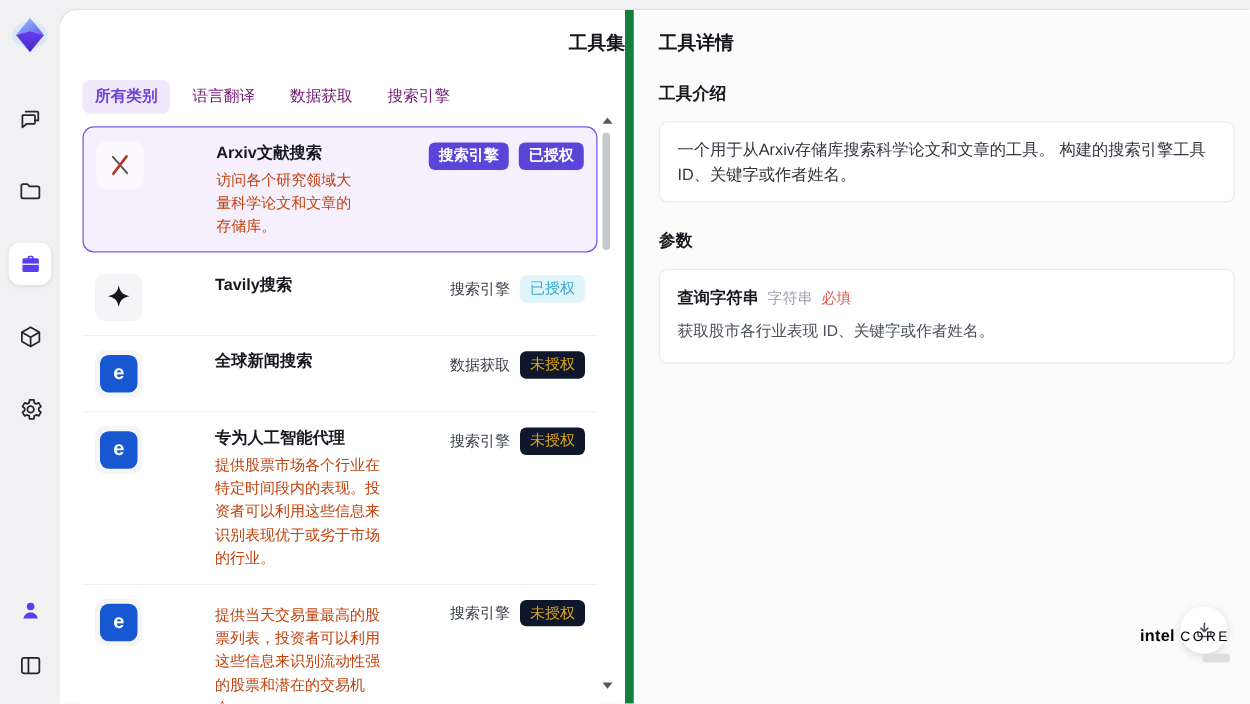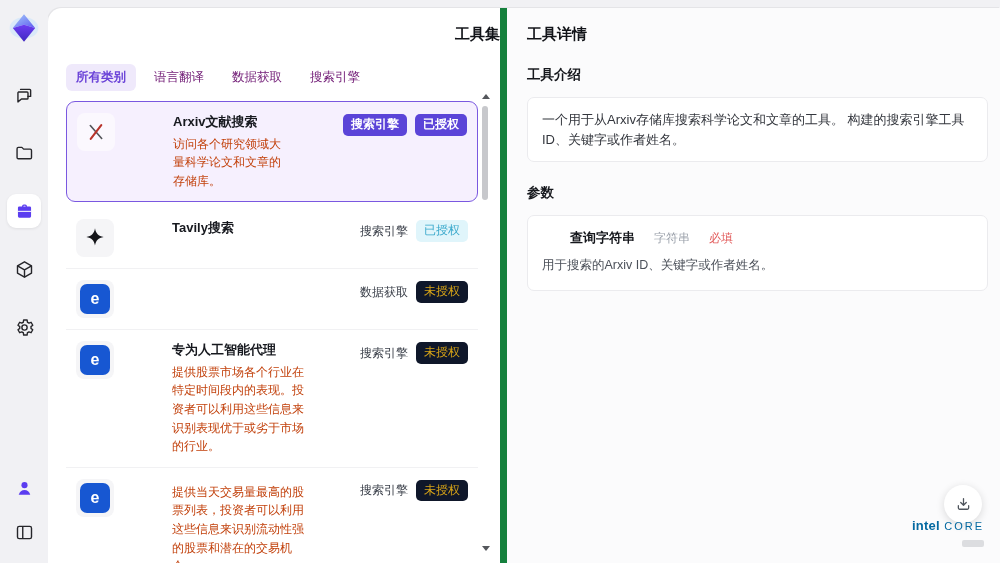--- a/index.html
+++ b/index.html
@@ -91,35 +91,35 @@
   .detail-title { font-size:15px; font-weight:bold; color:#111318; }
   .section-h { font-size:13.5px; font-weight:bold; color:#16181d; margin-top:22px; }
   .intro-box {
     margin-top:13px; background:#ffffff; border:1px solid #ebebee; border-radius:7px;
     padding:12px 14px; font-size:13px; color:#33363d; line-height:1.5;
   }
   .param-card {
     margin-top:13px; background:#ffffff; border:1px solid #ebebee; border-radius:7px;
     padding:13px 14px 15px 14px;
   }
-  .param-head { display:flex; align-items:center; gap:19px;margin-left:28px; }
+  .param-head { display:flex; align-items:center; gap:7px; }
   .param-name { font-size:13px; font-weight:bold; color:#16181d; }
   .param-type { font-size:12px; color:#9aa0aa; }
   .param-req { font-size:12px; color:#e25c5c; }
   .param-desc { font-size:12.5px; color:#4b5059; margin-top:9px; line-height:1.5; }
   
   .fab {
     position:absolute; right:18px; bottom:40px; width:38px; height:38px;
     background:#ffffff; border-radius:50%; box-shadow:0 2px 8px rgba(0,0,0,.14);
     display:flex; align-items:center; justify-content:center; cursor:pointer;
   }
   .fab svg { width:19px; height:19px; }
   .intel-brand {
-    position:absolute; right:16px; bottom:12px; text-align:right;
-    color:#0369a1; line-height:1.1; user-select:none;
+    position:absolute; right:16px; bottom:28px; text-align:right;
+    color:#000000; line-height:1.1; user-select:none;
   }
   .intel-brand .intel-word { font-size:13px; font-weight:bold; letter-spacing:.2px; }
   .intel-brand .core-word { font-size:11px; letter-spacing:2px; font-weight:normal; }
   .intel-tag { display:inline-block; width:22px; height:7px; background:#dcdde0; border-radius:2px; margin-top:3px; }
 </style>
 </head>
 <body>
 
 <aside class="sidebar">
   <div class="logo">
@@ -234,20 +234,21 @@
           <span class="cat-label">搜索引擎</span>
           <span class="pill blue">已授权</span>
         </div>
       </div>
 
       <div class="tool-item">
         <div class="tool-logo">
           <span class="blue-chip">e</span>
         </div>
         <div class="tool-body">
+          <div class="tool-name">全球新闻搜索</div>
         </div>
         <div class="tool-badges">
           <span class="cat-label">数据获取</span>
           <span class="pill yellow">未授权</span>
         </div>
       </div>
 
       <div class="tool-item">
         <div class="tool-logo">
           <span class="blue-chip">e</span>
@@ -290,21 +291,21 @@
     <h3 class="section-h">工具介绍</h3>
     <div class="intro-box">一个用于从Arxiv存储库搜索科学论文和文章的工具。 构建的搜索引擎工具 ID、关键字或作者姓名。</div>
 
     <h3 class="section-h">参数</h3>
     <div class="param-card">
       <div class="param-head">
         <span class="param-name">查询字符串</span>
         <span class="param-type">字符串</span>
         <span class="param-req">必填</span>
       </div>
-      <div class="param-desc">用于搜索的Arxiv ID、关键字或作者姓名。</div>
+      <div class="param-desc">获取股市各行业表现 ID、关键字或作者姓名。</div>
     </div>
 
     <div class="fab">
       <svg viewBox="0 0 24 24" fill="none" stroke="#4e545c" stroke-width="1.6" stroke-linecap="round" stroke-linejoin="round">
         <path d="M12 4.5v8M8.5 9.5 12 13l3.5-3.5"></path>
         <path d="M5.5 13.5v3A1.5 1.5 0 0 0 7 18h10a1.5 1.5 0 0 0 1.5-1.5v-3"></path>
       </svg>
     </div>
 
     <div class="intel-brand">

